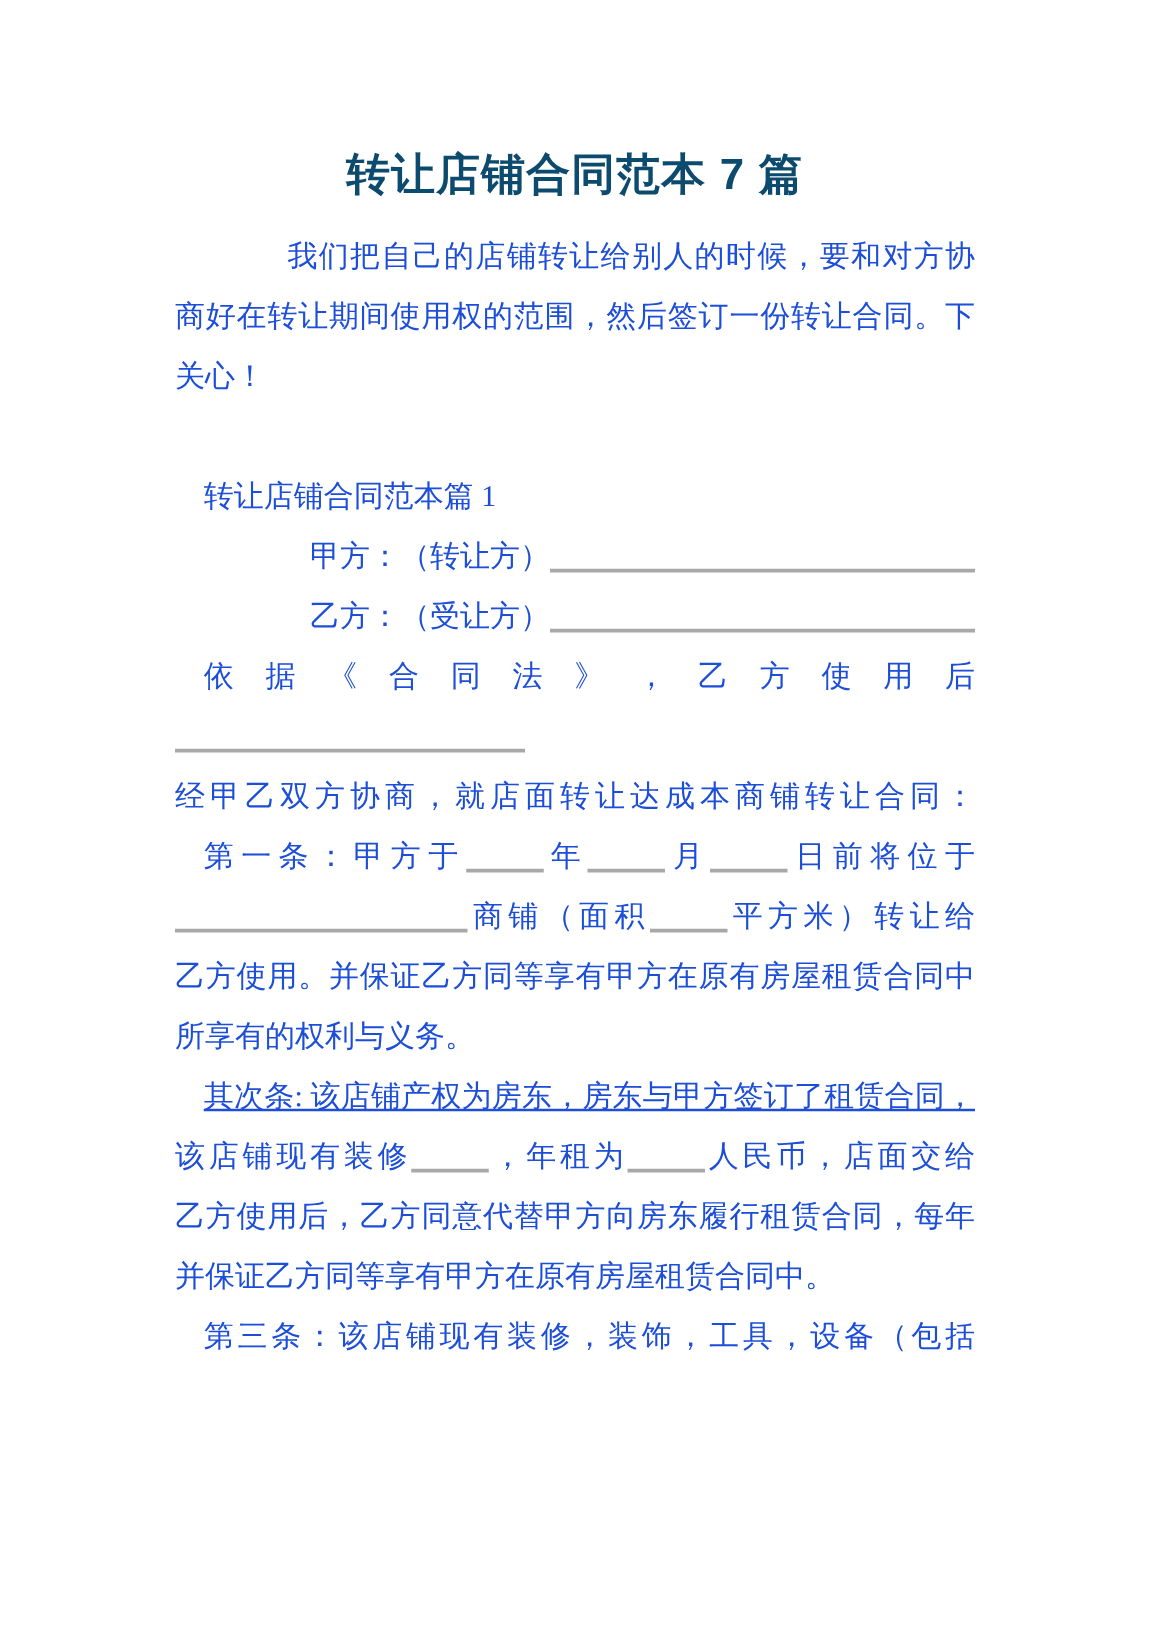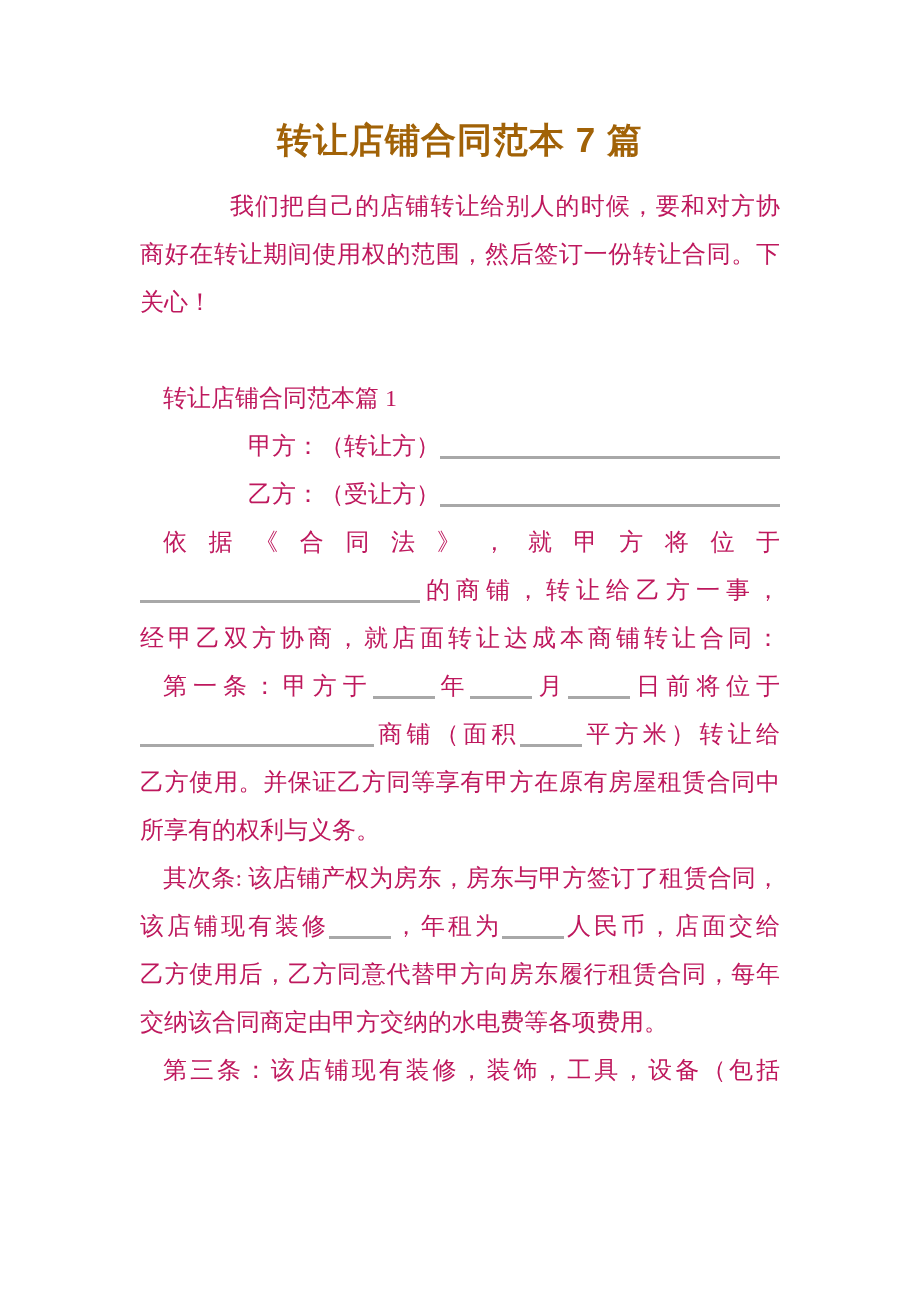--- a/index.html
+++ b/index.html
@@ -13,27 +13,27 @@
     color:#111111;
     overflow:hidden;
   }
   .title{
     margin:0;
     font-family:"Liberation Sans","DejaVu Sans",sans-serif;
     font-weight:700;
     font-size:35px;
     line-height:48px;
     text-align:center;
-    color:#a16207;
+    color:#0c4a6e;
     letter-spacing:1px;
   }
   .doc-body{
     margin-top:18px;
     font-size:24px;
-    color:#be185d;
+    color:#1d4ed8;
   }
   .line{
     width:640px;
     height:48px;
     line-height:48px;
     white-space:normal;
     overflow:visible;
   }
   .line.stretch{
     text-align:justify;
@@ -53,26 +53,26 @@
 <div class="page">
   <h1 class="title">转让店铺合同范本 7 篇</h1>
   <div class="doc-body" id="doc-body">
       <div class="line stretch" style="text-indent: 90px;"><span>我们把自己的店铺转让给别人的时候，要和对方协</span></div>
       <div class="line stretch"><span>商好在转让期间使用权的范围，然后签订一份转让合同。下</span></div>
       <div class="line"><span>关心！</span></div>
       <div class="line"></div>
       <div class="line" style="text-indent: 23px;"><span>转让店铺合同范本篇 1</span></div>
       <div class="line" style="text-indent: 23px; text-align: right;"><span>甲方：（转让方）</span><span class="blank" style="width: 340px; border-bottom-color: rgb(168, 168, 168);"></span></div>
       <div class="line" style="text-indent: 23px; text-align: right;"><span>乙方：（受让方）</span><span class="blank" style="width: 340px; border-bottom-color: rgb(168, 168, 168);"></span></div>
-      <div class="line stretch" style="text-indent: 23px;"><span>依据《合同法》，就甲方将位于</span></div>
-      <div class="line stretch"><span class="blank" style="width: 280px; border-bottom-color: rgb(168, 168, 168);"></span><span>的商铺，转让给乙方一事，</span></div>
+      <div class="line stretch" style="text-indent: 23px;"><span>依据《合同法》，乙方使用后</span></div>
+      <div class="line stretch"><span class="blank" style="width: 280px; border-bottom-color: rgb(168, 168, 168);"></span></div>
       <div class="line stretch"><span>经甲乙双方协商，就店面转让达成本商铺转让合同：</span></div>
       <div class="line stretch" style="text-indent: 23px;"><span>第一条：甲方于</span><span class="blank" style="width: 62px; border-bottom-color: rgb(168, 168, 168);"></span><span>年</span><span class="blank" style="width: 62px; border-bottom-color: rgb(168, 168, 168);"></span><span>月</span><span class="blank" style="width: 62px; border-bottom-color: rgb(168, 168, 168);"></span><span>日前将位于</span></div>
       <div class="line stretch"><span class="blank" style="width: 234px; border-bottom-color: rgb(168, 168, 168);"></span><span>商铺（面积</span><span class="blank" style="width: 62px; border-bottom-color: rgb(168, 168, 168);"></span><span>平方米）转让给</span></div>
       <div class="line stretch"><span>乙方使用。并保证乙方同等享有甲方在原有房屋租赁合同中</span></div>
       <div class="line"><span>所享有的权利与义务。</span></div>
-      <div class="line stretch" style="text-indent: 23px;"><span>其次条: 该店铺产权为房东，房东与甲方签订了租赁合同，</span></div>
+      <div class="line stretch" style="text-indent: 23px; text-decoration: underline;"><span>其次条: 该店铺产权为房东，房东与甲方签订了租赁合同，</span></div>
       <div class="line stretch"><span>该店铺现有装修</span><span class="blank" style="width: 62px; border-bottom-color: rgb(168, 168, 168);"></span><span>，年租为</span><span class="blank" style="width: 62px; border-bottom-color: rgb(168, 168, 168);"></span><span>人民币，店面交给</span></div>
       <div class="line stretch"><span>乙方使用后，乙方同意代替甲方向房东履行租赁合同，每年</span></div>
-      <div class="line"><span>交纳该合同商定由甲方交纳的水电费等各项费用。</span></div>
+      <div class="line"><span>并保证乙方同等享有甲方在原有房屋租赁合同中。</span></div>
       <div class="line stretch" style="text-indent: 23px;"><span>第三条：该店铺现有装修，装饰，工具，设备（包括</span></div>
     </div>
 </div>
 
 </body></html>

